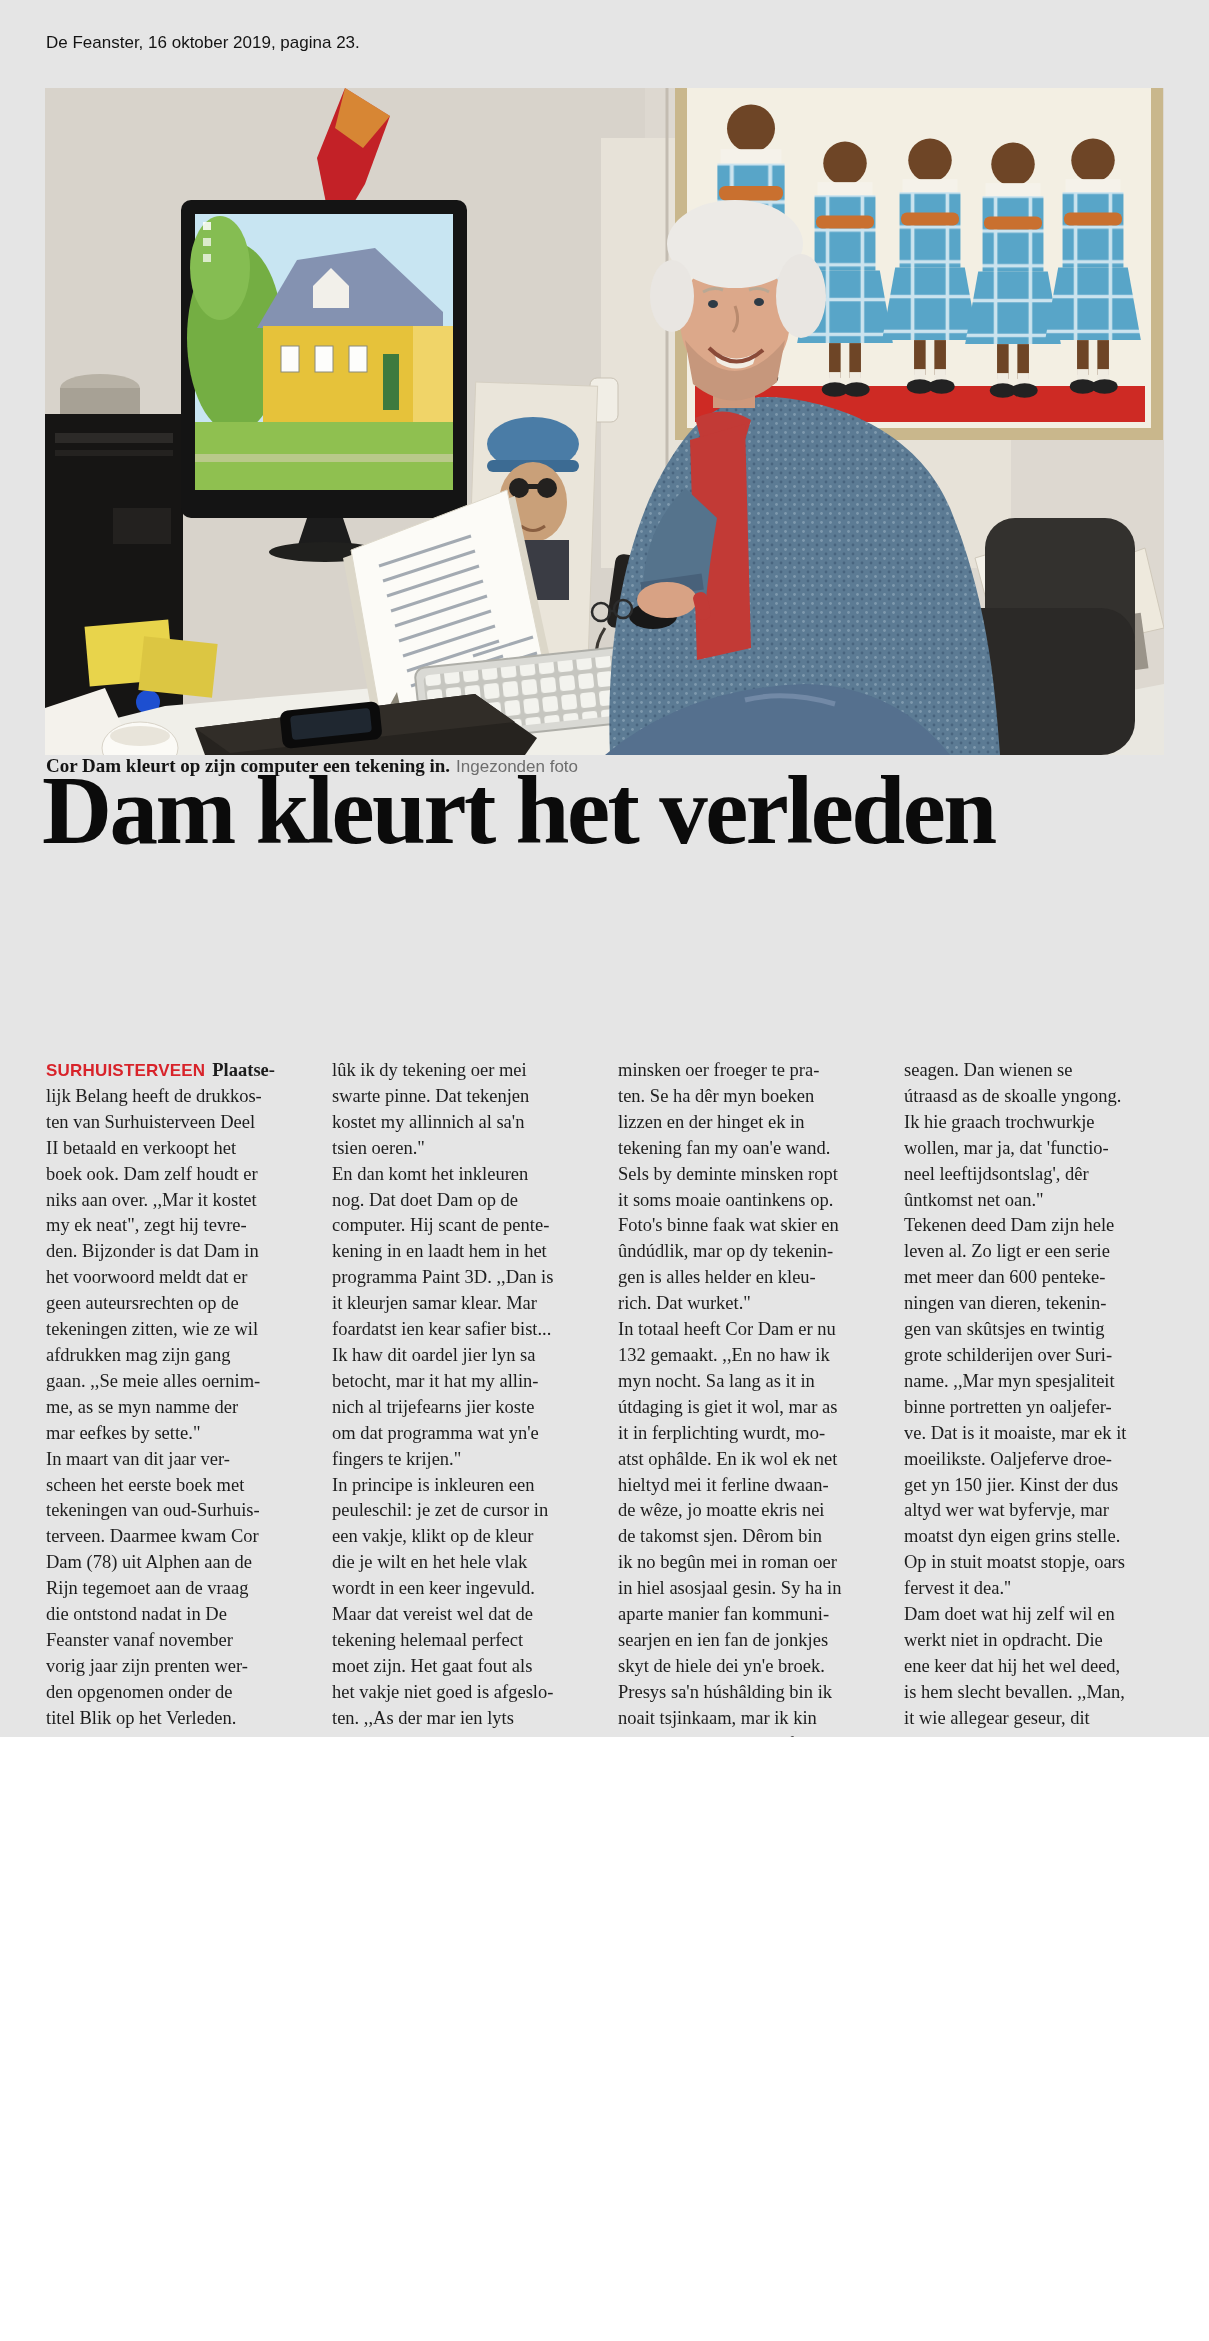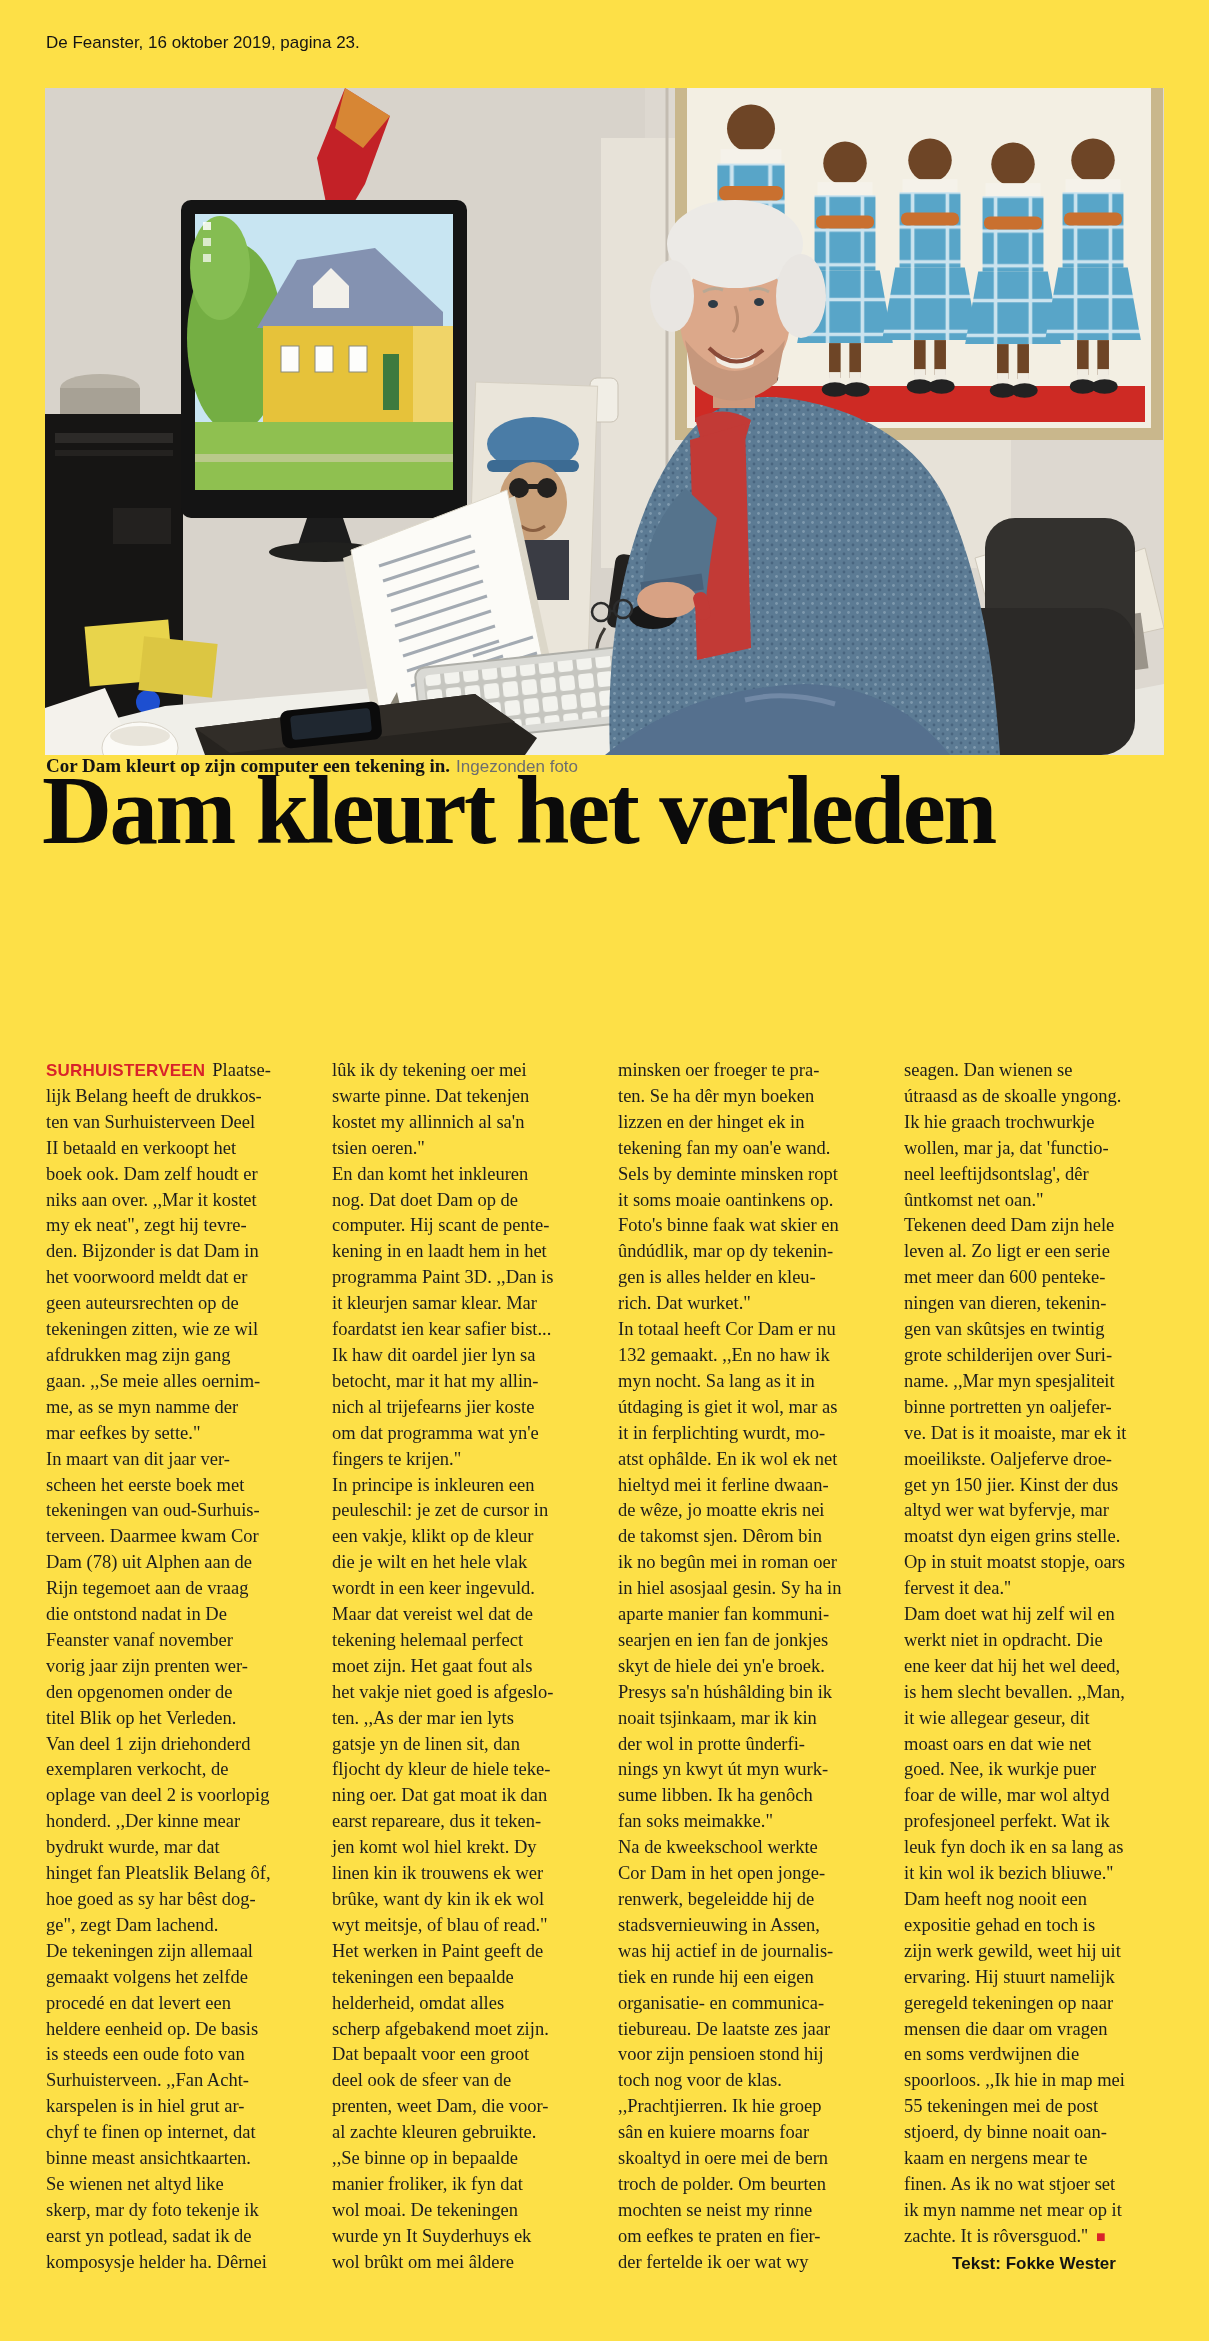--- a/index.html
+++ b/index.html
@@ -1,16 +1,16 @@
 <!DOCTYPE html>
 <html><head>
 <meta charset="utf-8">
 <style>
   html,body { margin:0; padding:0; background:#ffffff; }
-  .page { position:relative; width:1209px; height:2341px; background:#fde047; overflow:hidden;
+  .page { position:relative; width:1209px; height:1737px; background:#e5e5e5; overflow:hidden;
           font-family:"Liberation Sans", sans-serif; }
 
   .masthead { position:absolute; left:46px; top:33px; font-size:17px; color:#141414; }
 
   .photo { position:absolute; left:45px; top:88px; width:1119px; height:667px; overflow:hidden;
            background:#d8d3cb; }
   .photo svg { display:block; }
 
   .caption { position:absolute; left:46px; top:755px; }
   .cap-bold { font-family:"Liberation Serif", serif; font-weight:700; font-size:19px; color:#141414; }
@@ -24,21 +24,21 @@
            line-height:40px; color:#222222; white-space:pre-line; }
 
   .body-cols { position:absolute; left:46px; top:1058px; width:1118px; display:flex; gap:24px;
                font-family:"Liberation Serif", serif; font-size:18.5px; line-height:25.9px;
                color:#1d1d1d; }
   .col { width:262px; flex:0 0 262px; }
   .lines { white-space:pre; }
   .first-line { white-space:nowrap; }
   .lead-loc { font-family:"Liberation Sans", sans-serif; font-weight:700; font-size:17px;
               letter-spacing:0.2px; }
-  .first-rest { margin-left:7px; }
+  .first-rest { margin-left:7px;font-weight:bold; }
   .endline { white-space:nowrap; }
   .endmark { font-size:16px; margin-left:8px; }
   .byline { font-family:"Liberation Sans", sans-serif; font-weight:700; font-size:17px;
             text-align:center; color:#141414; margin-top:1px; padding-right:2px; }
 </style>
 </head>
 <body>
 
 <div class="page">
 

